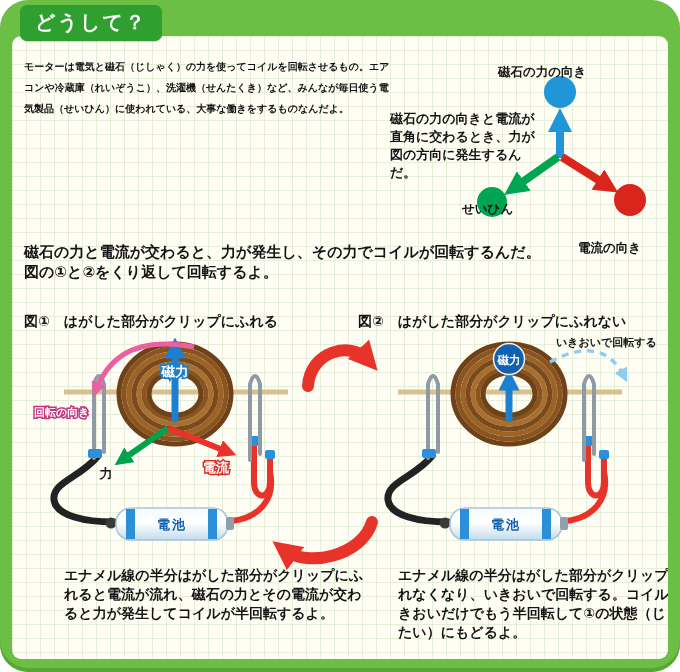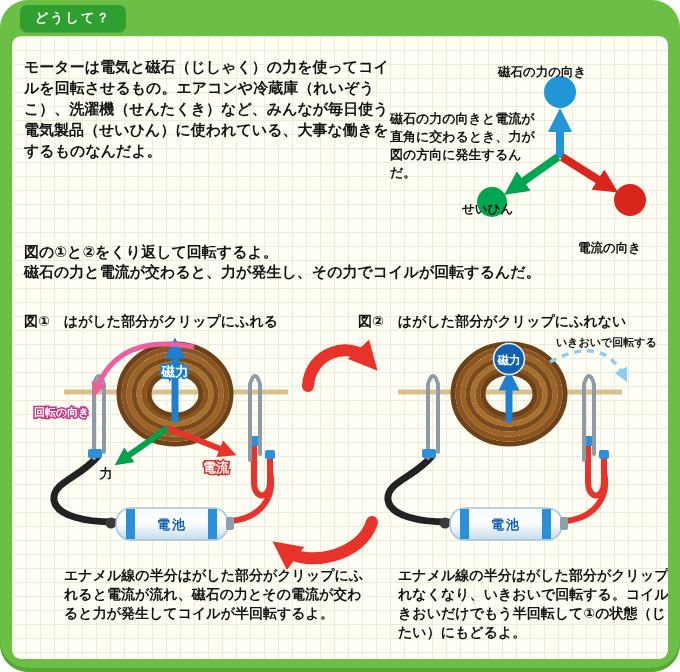--- a/index.html
+++ b/index.html
@@ -1,30 +1,30 @@
 <!DOCTYPE html>
 <html><head>
 <meta charset="utf-8">
 <style>
   html,body{margin:0;padding:0;background:#ffffff;}
   .page{position:relative;width:680px;height:672px;background:#ffffff;overflow:hidden;
         font-family:"Liberation Sans","DejaVu Sans",sans-serif;}
   .board{position:absolute;left:0;top:0;width:680px;height:672px;background:#6cbf45;border-radius:28px;
          box-shadow:inset 0 -4px 0 #55a634;}
   .tab{position:absolute;left:20px;top:5px;z-index:5;background:#2fa02f;color:#fff;
-       font-size:13px;font-weight:700;letter-spacing:2px;padding:4px 15px 5px;border-radius:7px;
+       font-size:20px;font-weight:700;letter-spacing:2px;padding:4px 15px 5px;border-radius:7px;
        box-shadow:0 1px 0 rgba(0,0,0,.15);}
   .content{position:absolute;left:12px;top:36px;width:656px;height:623px;background:#fffdf4;
            border-radius:9px;overflow:hidden;
            background-image:linear-gradient(#e5eed8 1px,transparent 1px),
                             linear-gradient(90deg,#e5eed8 1px,transparent 1px);
            background-size:14px 14px;}
   .abs{position:absolute;}
   .txt{color:#141414;font-weight:700;}
-  .intro{left:12px;top:20px;width:366px;font-size:15px;line-height:21px;}
+  .intro{left:12px;top:20px;width:366px;font-size:10px;line-height:21px;}
   .force-note{left:378px;top:74px;width:148px;font-size:13px;line-height:18px;z-index:3;}
   .fd-label{font-size:12.5px;z-index:4;white-space:nowrap;}
   .mech{left:12px;top:206px;width:620px;font-size:15px;line-height:19.5px;}
   .mech .h{margin-bottom:2px;}
   .fig-caption{top:277px;font-size:14px;white-space:nowrap;}
   .note{top:530px;width:302px;font-size:14px;line-height:19px;margin-left:40px;}
   svg{position:absolute;overflow:visible;}
   svg text{font-family:"Liberation Sans","DejaVu Sans",sans-serif;font-weight:700;}
 </style>
 </head>
@@ -65,22 +65,22 @@
       <g>
         <circle cx="190" cy="130" r="16" fill="#da251c"></circle>
         <line x1="122" y1="87" x2="168" y2="116" stroke="#da251c" stroke-width="8" marker-end="url(#mfr)"></line>
       </g>
     </svg>
     <div class="abs txt fd-label" style="left:486px;top:28px;">磁石の力の向き</div>
     <div class="abs txt fd-label" style="left:450px;top:165px;">せいひん</div>
     <div class="abs txt fd-label" style="left:566px;top:165px;margin-top:39px;">電流の向き</div>
 
     <div class="abs txt mech">
+      <div>磁石の力と電流が交わると、力が発生し、その力でコイルが回転するんだ。</div>
       <div>図の①と②をくり返して回転するよ。</div>
-      <div>磁石の力と電流が交わると、力が発生し、その力でコイルが回転するんだ。</div>
     </div>
 
     <div class="abs txt fig-caption" style="left:12px;">図①　はがした部分がクリップにふれる</div>
     <div class="abs txt fig-caption" style="left:346px;">図②　はがした部分がクリップにふれない</div>
 
     <svg style="left:6px;top:296px;z-index:1;" width="315" height="240" viewBox="0 0 315 240">
       <defs>
         <linearGradient id="bat1" x1="0" y1="0" x2="0" y2="1">
           <stop offset="0" stop-color="#f2faff"></stop>
             <stop offset="0.45" stop-color="#ffffff"></stop>

